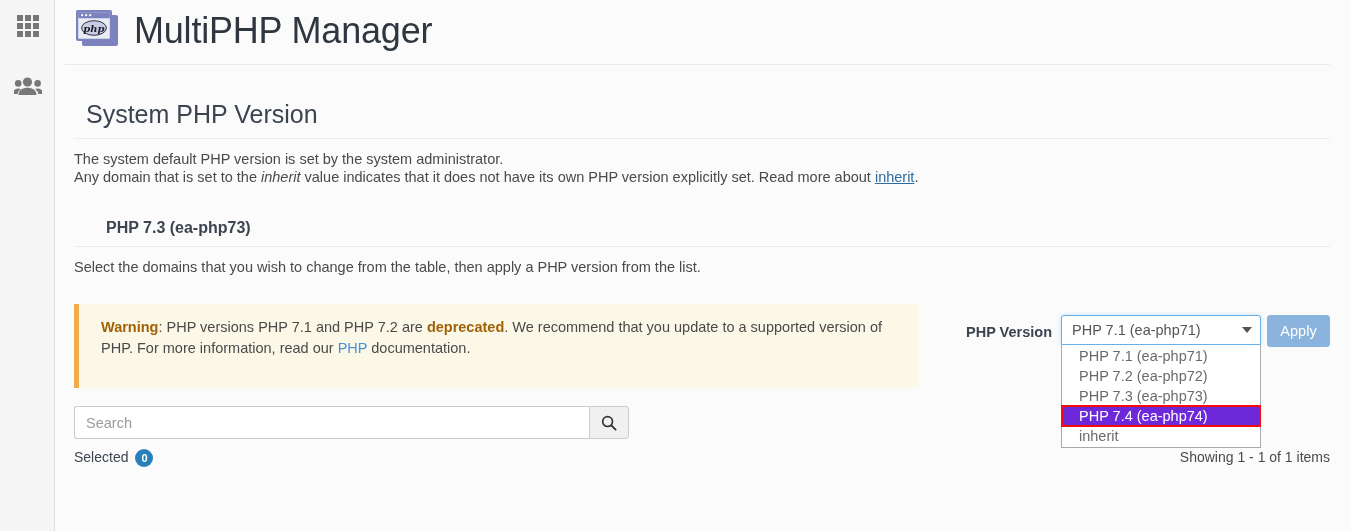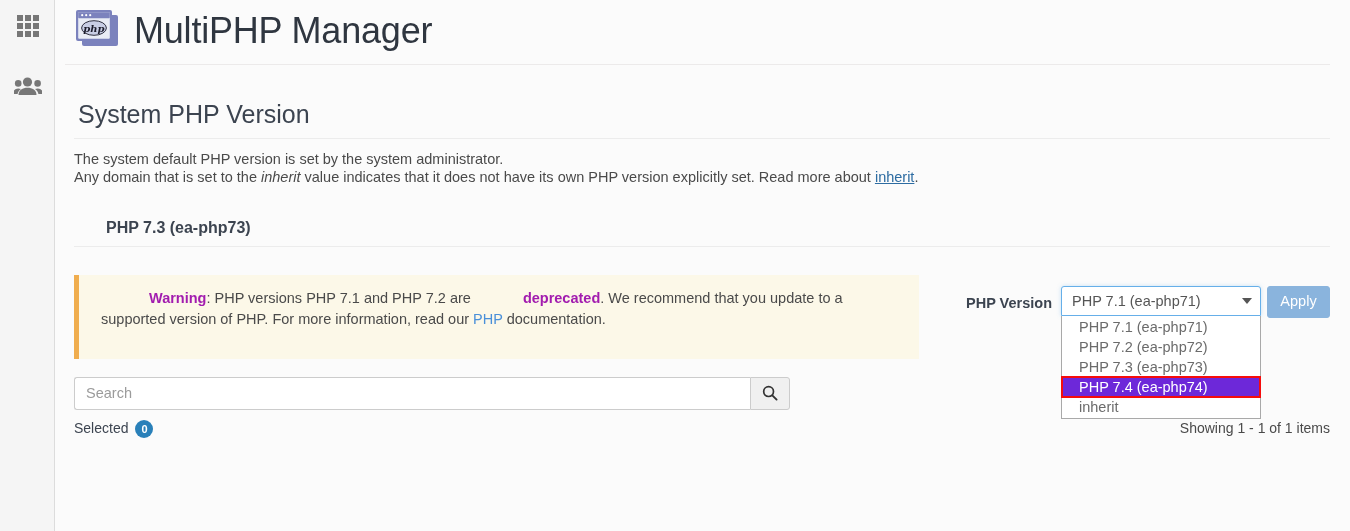--- a/index.html
+++ b/index.html
@@ -72,21 +72,21 @@
     font-weight: 400;
     color: #2f3640;
     letter-spacing: -0.2px;
     line-height: 1;
   }
 
   .section-title {
     font-size: 25px;
     font-weight: 400;
     color: #3c4450;
-    margin: 36px 0 0 13px;
+    margin: 36px 0 0 21px;
     line-height: 1.1;
   }
   .rule {
     border: 0;
     border-top: 1px solid #ececec;
     margin: 9px 10px 0 9px;
   }
 
   .para {
     font-size: 14.5px;
@@ -115,21 +115,21 @@
     left: 9px; top: 0;
     width: 845px;
     min-height: 84px;
     background: #fcf8e8;
     border-left: 5px solid #f0ad4e;
     padding: 13px 22px 13px 22px;
     font-size: 14.5px;
     color: #4a4a4a;
     line-height: 1.45;
   }
-  .warning b { color: #a21caf; margin-left: 48px; }
+  .warning b { color: #a16207; }
   .warning a { color: #4a90d9; text-decoration: none; }
 
   
   .phpver-ctl {
     position: absolute;
     right: 10px;
     top: 11px;
     display: flex;
     align-items: flex-start;
   }
@@ -201,21 +201,21 @@
     line-height: 1;
     cursor: pointer;
     font-family: "Liberation Sans", sans-serif;
     text-align: center;
   }
 
   
   .search-row {
     margin: 18px 0 0 9px;
     display: flex;
-    width: 716px;
+    width: 555px;
   }
   .search-input {
     flex: 1;
     height: 33px;
     border: 1px solid #cccccc;
     border-right: none;
     border-radius: 3px 0 0 3px;
     padding: 0 11px;
     font-size: 14.5px;
     color: #555;
@@ -321,20 +321,21 @@
     <hr class="rule">
 
     <div class="para">
       <span>The system default PHP version is set by the system administrator.</span><br>
       <span>Any domain that is set to the </span><span class="ital">inherit</span><span> value indicates that it does not have its own PHP version explicitly set. Read more about </span><a href="#">inherit</a><span>.</span>
     </div>
 
     <div class="sysver">PHP 7.3 (ea-php73)</div>
 
     <hr class="rule">
+    <div class="para">Select the domains that you wish to change from the table, then apply a PHP version from the list.</div>
 
     <div class="warning-row">
 
       <div class="warning">
         <b>Warning</b><span>: PHP versions PHP 7.1 and PHP 7.2 are </span><b>deprecated</b><span>. We recommend that you update to a supported version of PHP. For more information, read our </span><a href="#">PHP</a><span> documentation.</span>
       </div>
 
       <div class="phpver-ctl">
         <div class="phpver-label">PHP Version</div>
 

